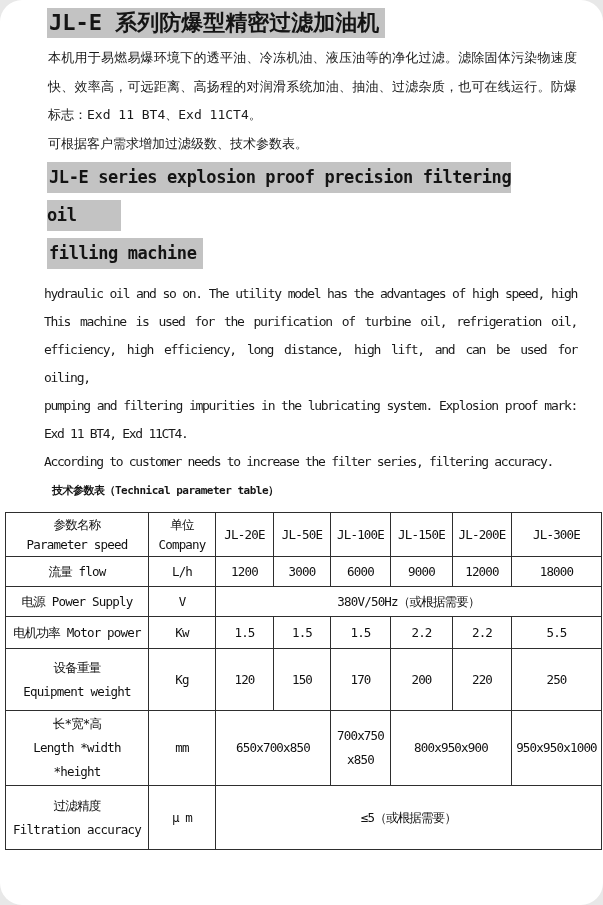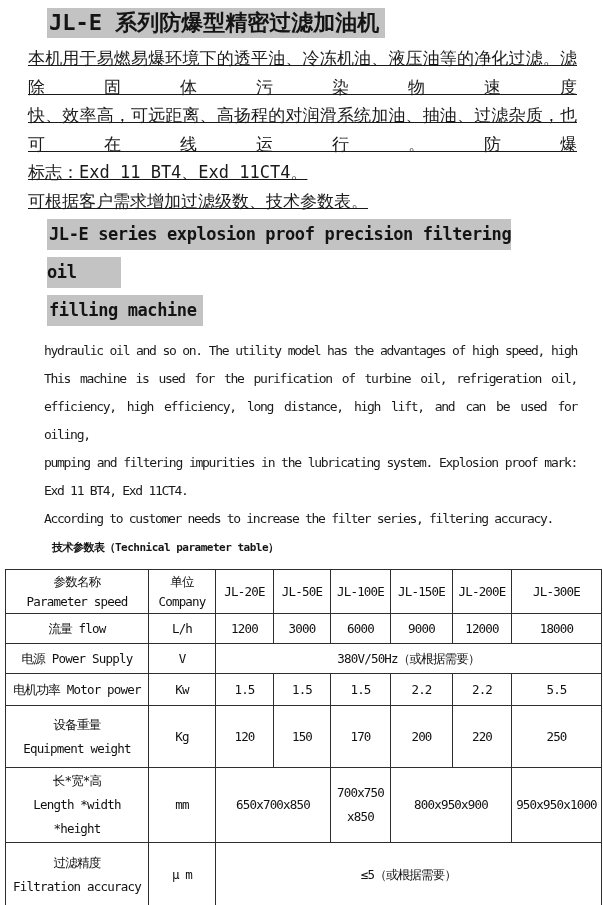--- a/index.html
+++ b/index.html
@@ -4,20 +4,21 @@
 <style>
   html,body { margin:0; padding:0; background:#e8e8e8; }
   .page {
     position: relative;
     width: 603px; height: 905px;
     margin: 0 auto;
     background: #ffffff;
     color: #141414;
     font-family: "DejaVu Sans Mono", "Liberation Mono", monospace;
     overflow: hidden;
+    border-radius: 22px;
   }
   
   .title-zh {
     margin: 8px 20px 0 47px;
     font-size: 22px; font-weight: bold;
     line-height: 30px;
   }
   .title-zh .line span { background:#c3c3c3; padding: 2px 6px 3px 2px; }
   .title-en {
     margin: 0 15px 0 47px;
@@ -31,22 +32,22 @@
     margin: 2px 0 8px 52px;
     font-size: 11px; font-weight: bold;
     line-height: 26px;
     letter-spacing: -0.5px;
   }
   
   .para { color:#1a1a1a; }
   .para .line { white-space: nowrap; }
   .para .line.fill { text-align: justify; text-align-last: justify; white-space: normal; }
   .para-zh {
-    margin: 6px 26px 0 28px;
-    font-size: 17px; line-height: 28.5px; text-decoration: underline;
+    margin: 6px 26px 0 48px;
+    font-size: 13px; line-height: 28.5px;
   }
   .para-en {
     margin: 8px 26px 0 44px;
     font-size: 13px; line-height: 28px;
     letter-spacing: -1.3px;
   }
   
   table.spec {
     margin: 4px 0 0 5px;
     width: 593px;

